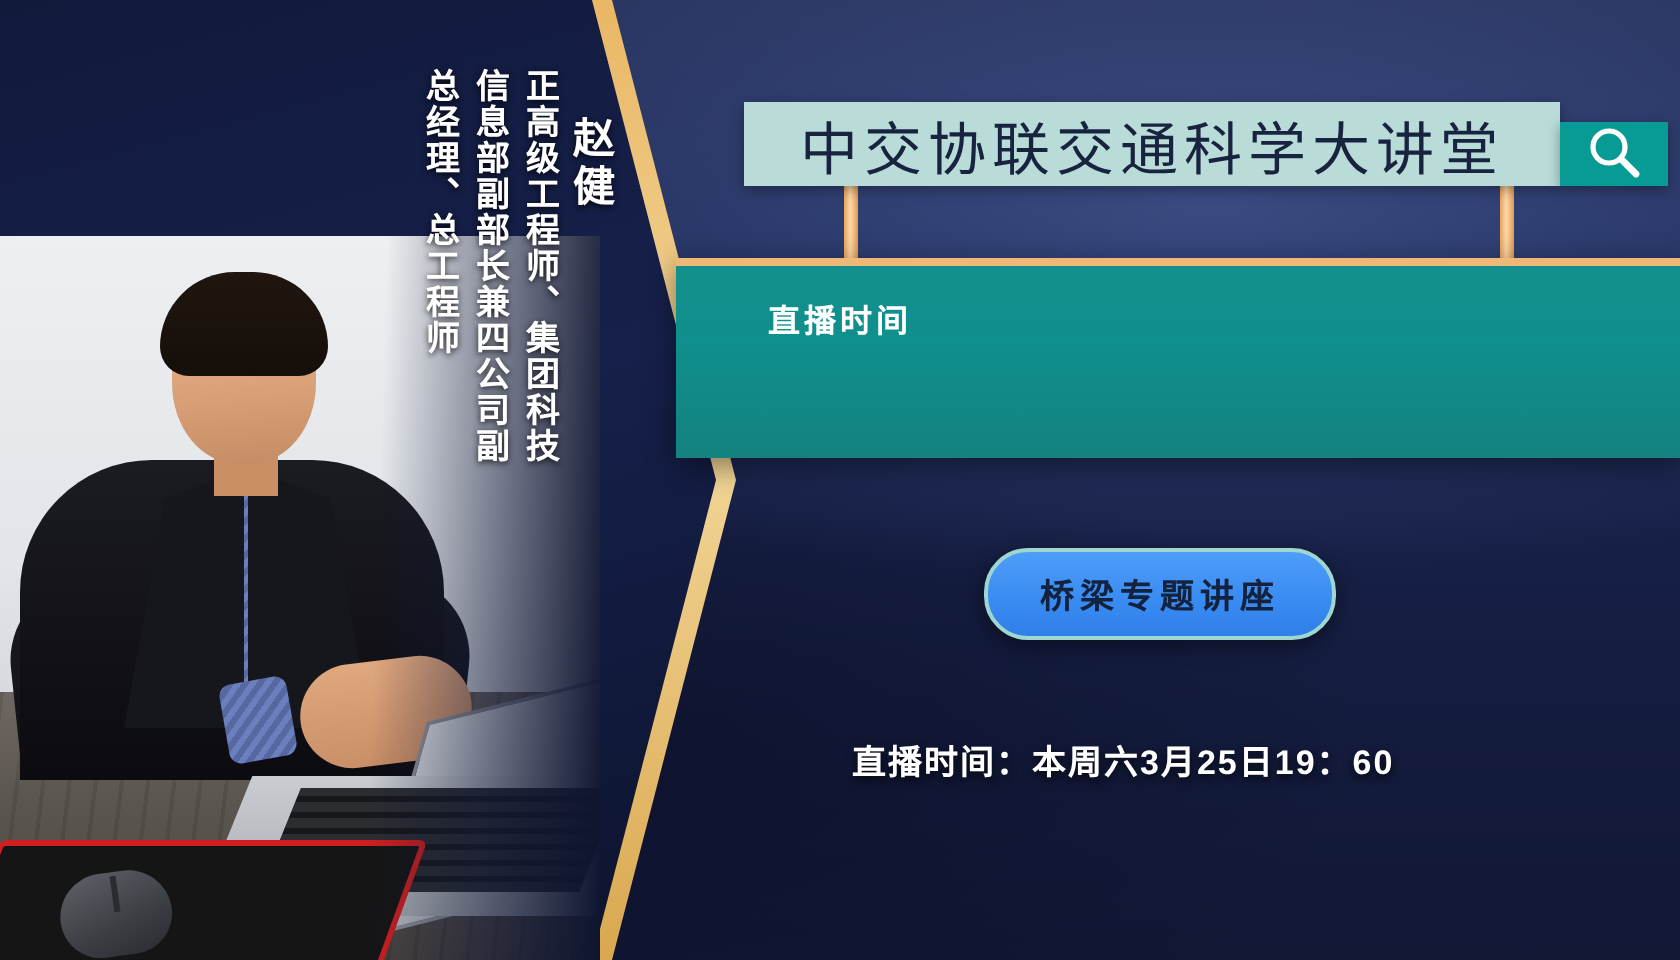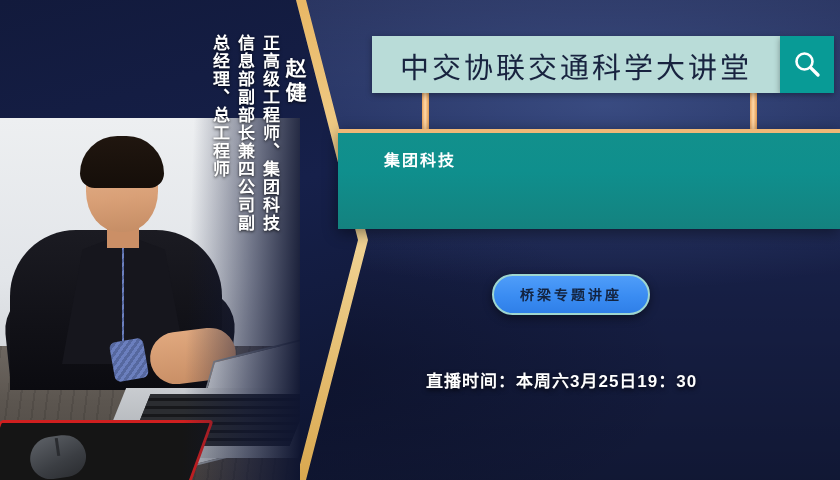--- a/index.html
+++ b/index.html
@@ -119,21 +119,21 @@
     letter-spacing:1px;
     text-shadow:0 1px 3px rgba(0,0,0,.8);
     white-space:nowrap;
   }
   #speaker-name{ right:531px; top:58px; font-size:21px; letter-spacing:3px; }
   #speaker-line1{ right:558px; top:34px; font-size:17px; }
   #speaker-line2{ right:583px; top:34px; font-size:17px; }
   #speaker-line3{ right:608px; top:34px; font-size:17px; }
 
   
-  .headline-wrap{ position:absolute; left:372px; top:36px; width:462px; height:57px; display:flex; }
+  .headline-wrap{ position:absolute; left:372px; top:36px; width:462px; height:57px; display:flex;align-items:flex-end; }
   .headline-bar{
     flex:1;
     background:#b9dcd8;
     display:flex; align-items:center; justify-content:center;
     box-shadow:0 2px 6px rgba(0,0,0,.35);
   }
   .headline-text{
     color:#18233f; font-size:29px; font-weight:400;
     letter-spacing:3px; white-space:nowrap;
   }
@@ -170,21 +170,21 @@
     white-space:nowrap;
   }
 
   
   .pill{
     position:absolute; left:492px; top:274px;
     padding:8px 26px 9px;
     border-radius:22px;
     background:linear-gradient(180deg,#4f9df9 0%,#3a8cf2 55%,#2f7fe8 100%);
     border:2px solid #9fd6cf;
-    color:#13233f; font-size:14px; font-weight:bold; letter-spacing:3px;
+    color:#13233f; font-size:17px; font-weight:bold; letter-spacing:3px;
     box-shadow:0 3px 10px rgba(0,0,0,.45);
     white-space:nowrap;
     text-align:right;
   }
 
   
   .info-line{
     position:absolute; left:426px;
     color:#ffffff; font-size:17px; font-weight:bold; letter-spacing:1px;
     text-shadow:0 2px 5px rgba(0,0,0,.75);
@@ -243,20 +243,20 @@
       <span>
         <svg width="32" height="32" viewBox="0 0 32 32" aria-hidden="true">
           <circle cx="13.5" cy="12.5" r="8" fill="none" stroke="#ffffff" stroke-width="2.6"></circle>
           <line x1="19.6" y1="18.6" x2="27" y2="26" stroke="#ffffff" stroke-width="3.4" stroke-linecap="round"></line>
         </svg>
       </span>
     </div>
   </div>
 
   <div class="subtitle-panel">
-    <div class="issue-no">集团科技</div>
+    <div class="issue-no">直播时间</div>
   </div>
 
   <div class="pill">桥梁专题讲座</div>
 
-  <div class="info-line" id="info-time">直播时间：本周六3月25日19：30</div>
+  <div class="info-line" id="info-time">直播时间：本周六3月25日19：60</div>
 
 </div>
 
 </body></html>

